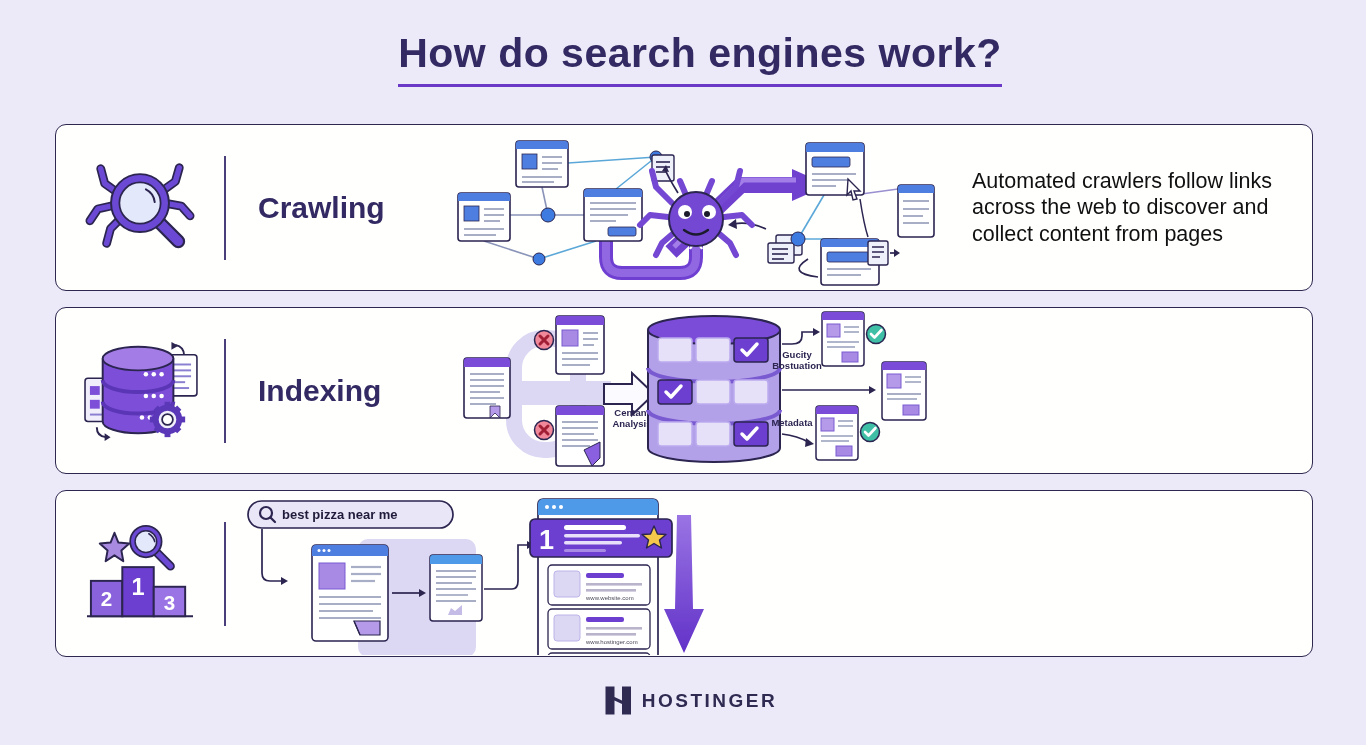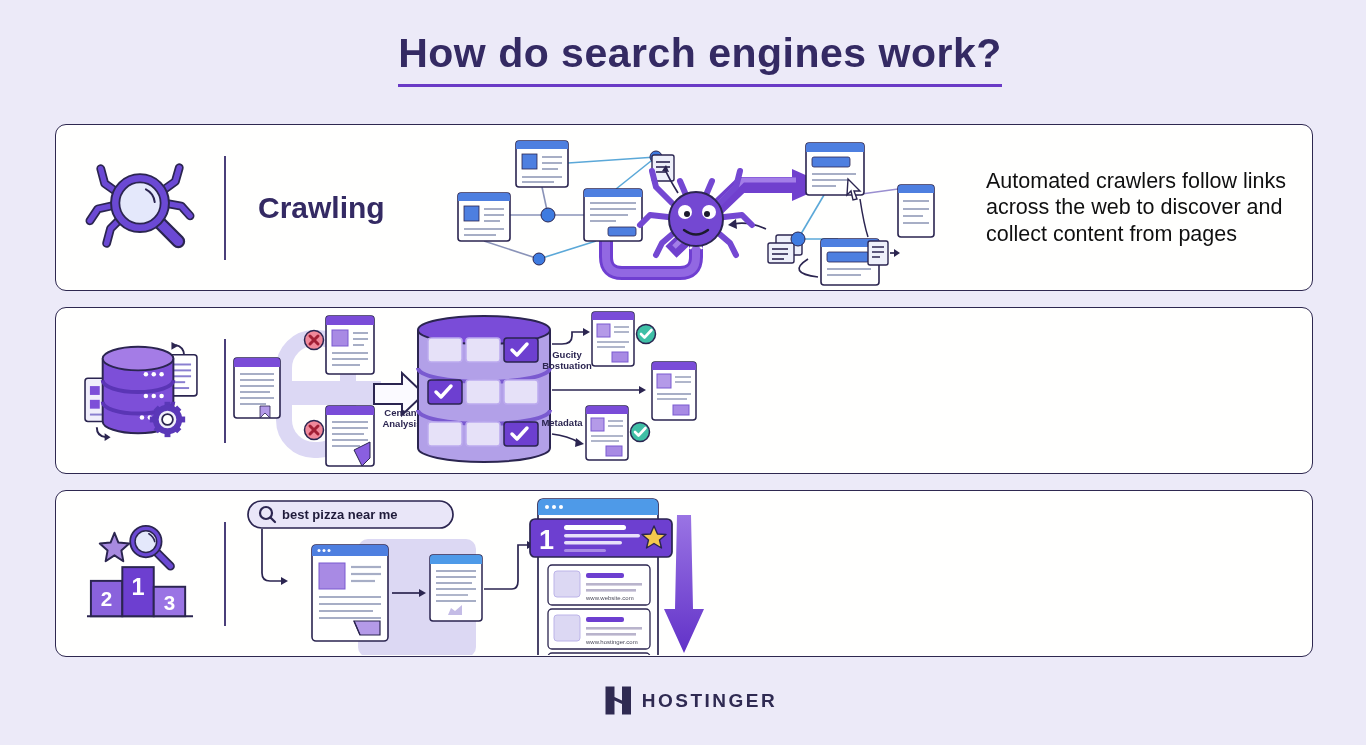--- a/index.html
+++ b/index.html
@@ -23,21 +23,21 @@
   .row{
     height:167px;background:#fffffe;
     border:1.6px solid #2e2850;border-radius:11px;
     display:grid;grid-template-columns:168px 2px 230px 480px 1fr;
     align-items:center;box-sizing:border-box;
   }
   .icon-cell{display:flex;align-items:center;justify-content:center;}
   .divider{width:1.6px;height:104px;background:#4a3f7a;justify-self:center;}
   .title-cell{padding-left:32px;font-size:30px;font-weight:800;color:#342a63;}
   .illu-cell{width:480px;height:162px;overflow:hidden;}
-  .desc-cell{padding:0 18px 0 50px;font-size:21.5px;line-height:1.24;color:#101010;max-width:330px;}
+  .desc-cell{padding:0 18px 0 36px;font-size:21.5px;line-height:1.24;color:#101010;max-width:330px;}
   
   .footer{position:absolute;top:686px;left:8px;width:100%;display:flex;align-items:center;justify-content:center;gap:10px;}
   .logo-text{font-size:19px;font-weight:800;letter-spacing:2.5px;color:#2f2a52;}
   svg text{font-family:"Liberation Sans", sans-serif;}
   .small-label{font-size:9.5px;font-weight:700;fill:#2b2550;}
   .url-text{font-size:6px;fill:#4a4a5a;}
 </style>
 </head>
 <body>
 
@@ -290,20 +290,21 @@
                 <line x1="95" y1="91" x2="100" y2="96"></line>
               <line x1="100" y1="72" x2="95" y2="77"></line>
                 <line x1="81" y1="91" x2="76" y2="96"></line>
             </g>
             <circle cx="88" cy="84" r="12" fill="#f0eefb" stroke="#5a38b8" stroke-width="6"></circle>
             <circle cx="88" cy="84" r="5.5" fill="#ffffff" stroke="#2b2550" stroke-width="1.8"></circle>
           </g>
         </svg>
       </div>
       <div class="divider"></div>
+      <div class="title-cell">Indexing</div>
       <div class="illu-cell">
         <svg width="480" height="162" viewBox="0 0 480 162">
 
           <rect x="58" y="28" width="64" height="112" rx="30" fill="none" stroke="#dcd8f4" stroke-width="16"></rect>
           <rect x="55" y="71" width="100" height="24" fill="#dcd8f4"></rect>
 
           <polygon points="148,74 176,74 176,63 198,84 176,105 176,94 148,94" fill="#fbfaff" stroke="#2b2550" stroke-width="2"></polygon>
 
           <g>
             <rect x="8" y="48" width="46" height="60" rx="3" fill="#ffffff" stroke="#2b2550" stroke-width="1.6"></rect>

